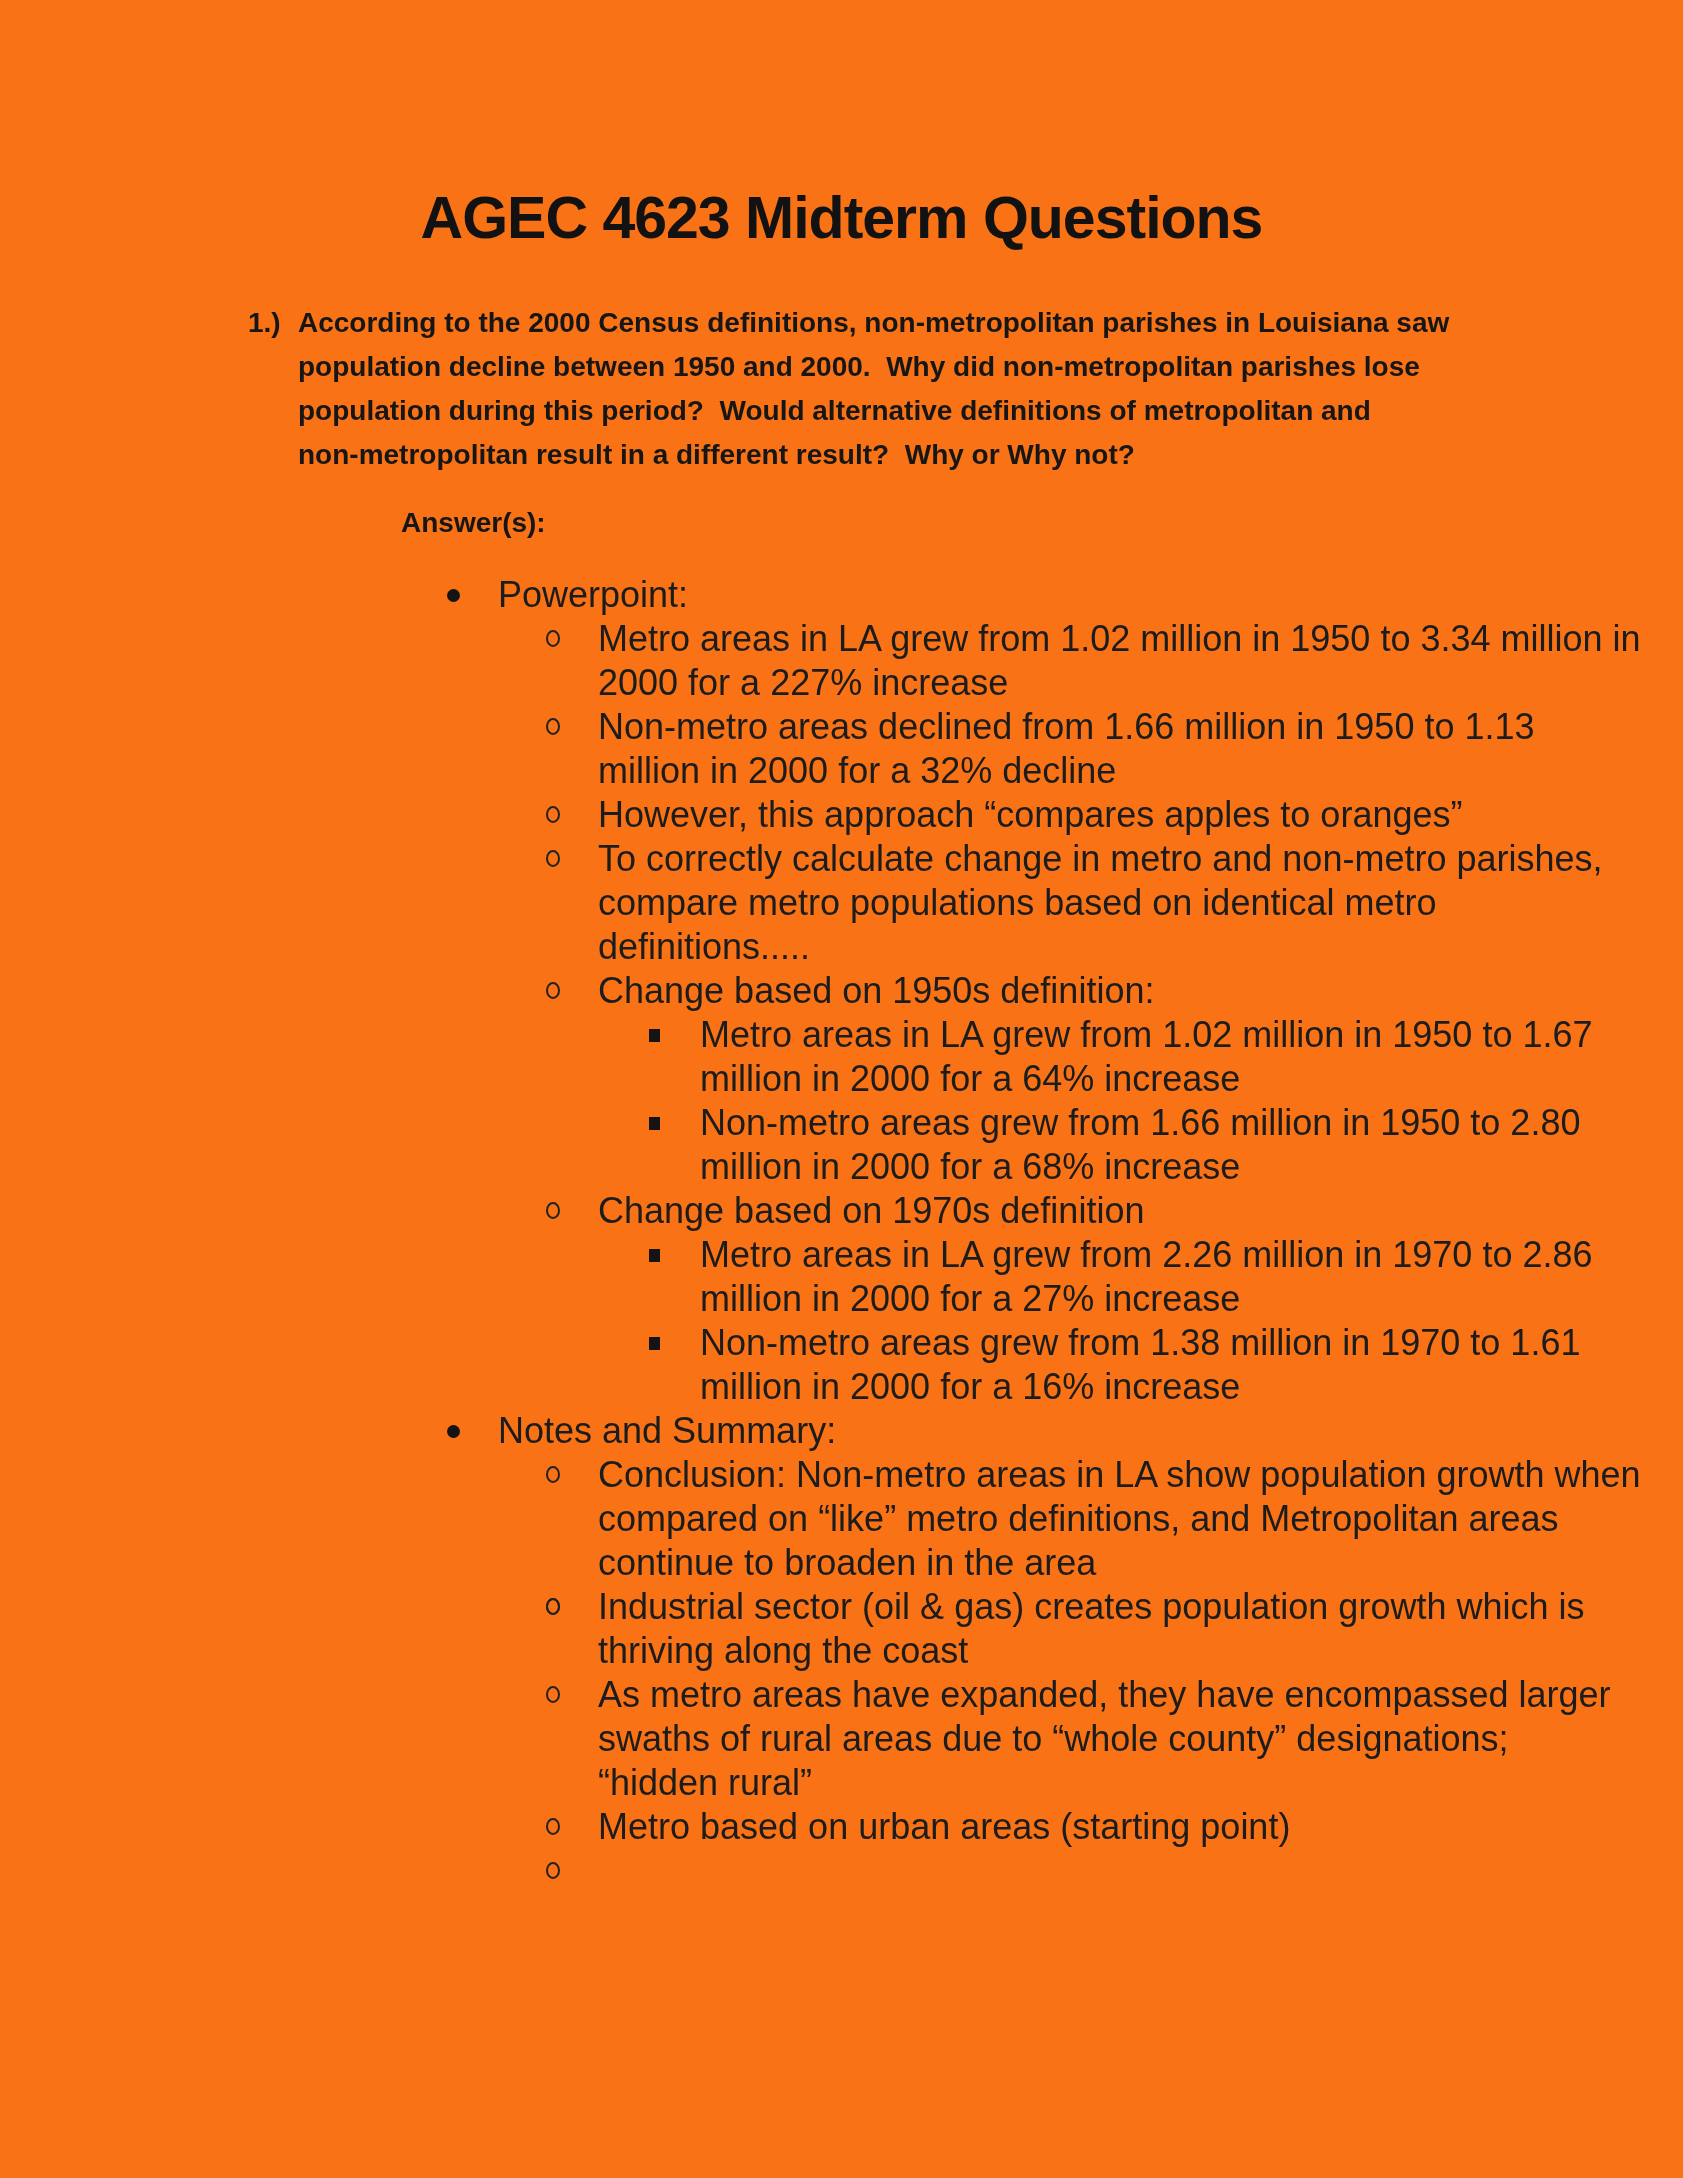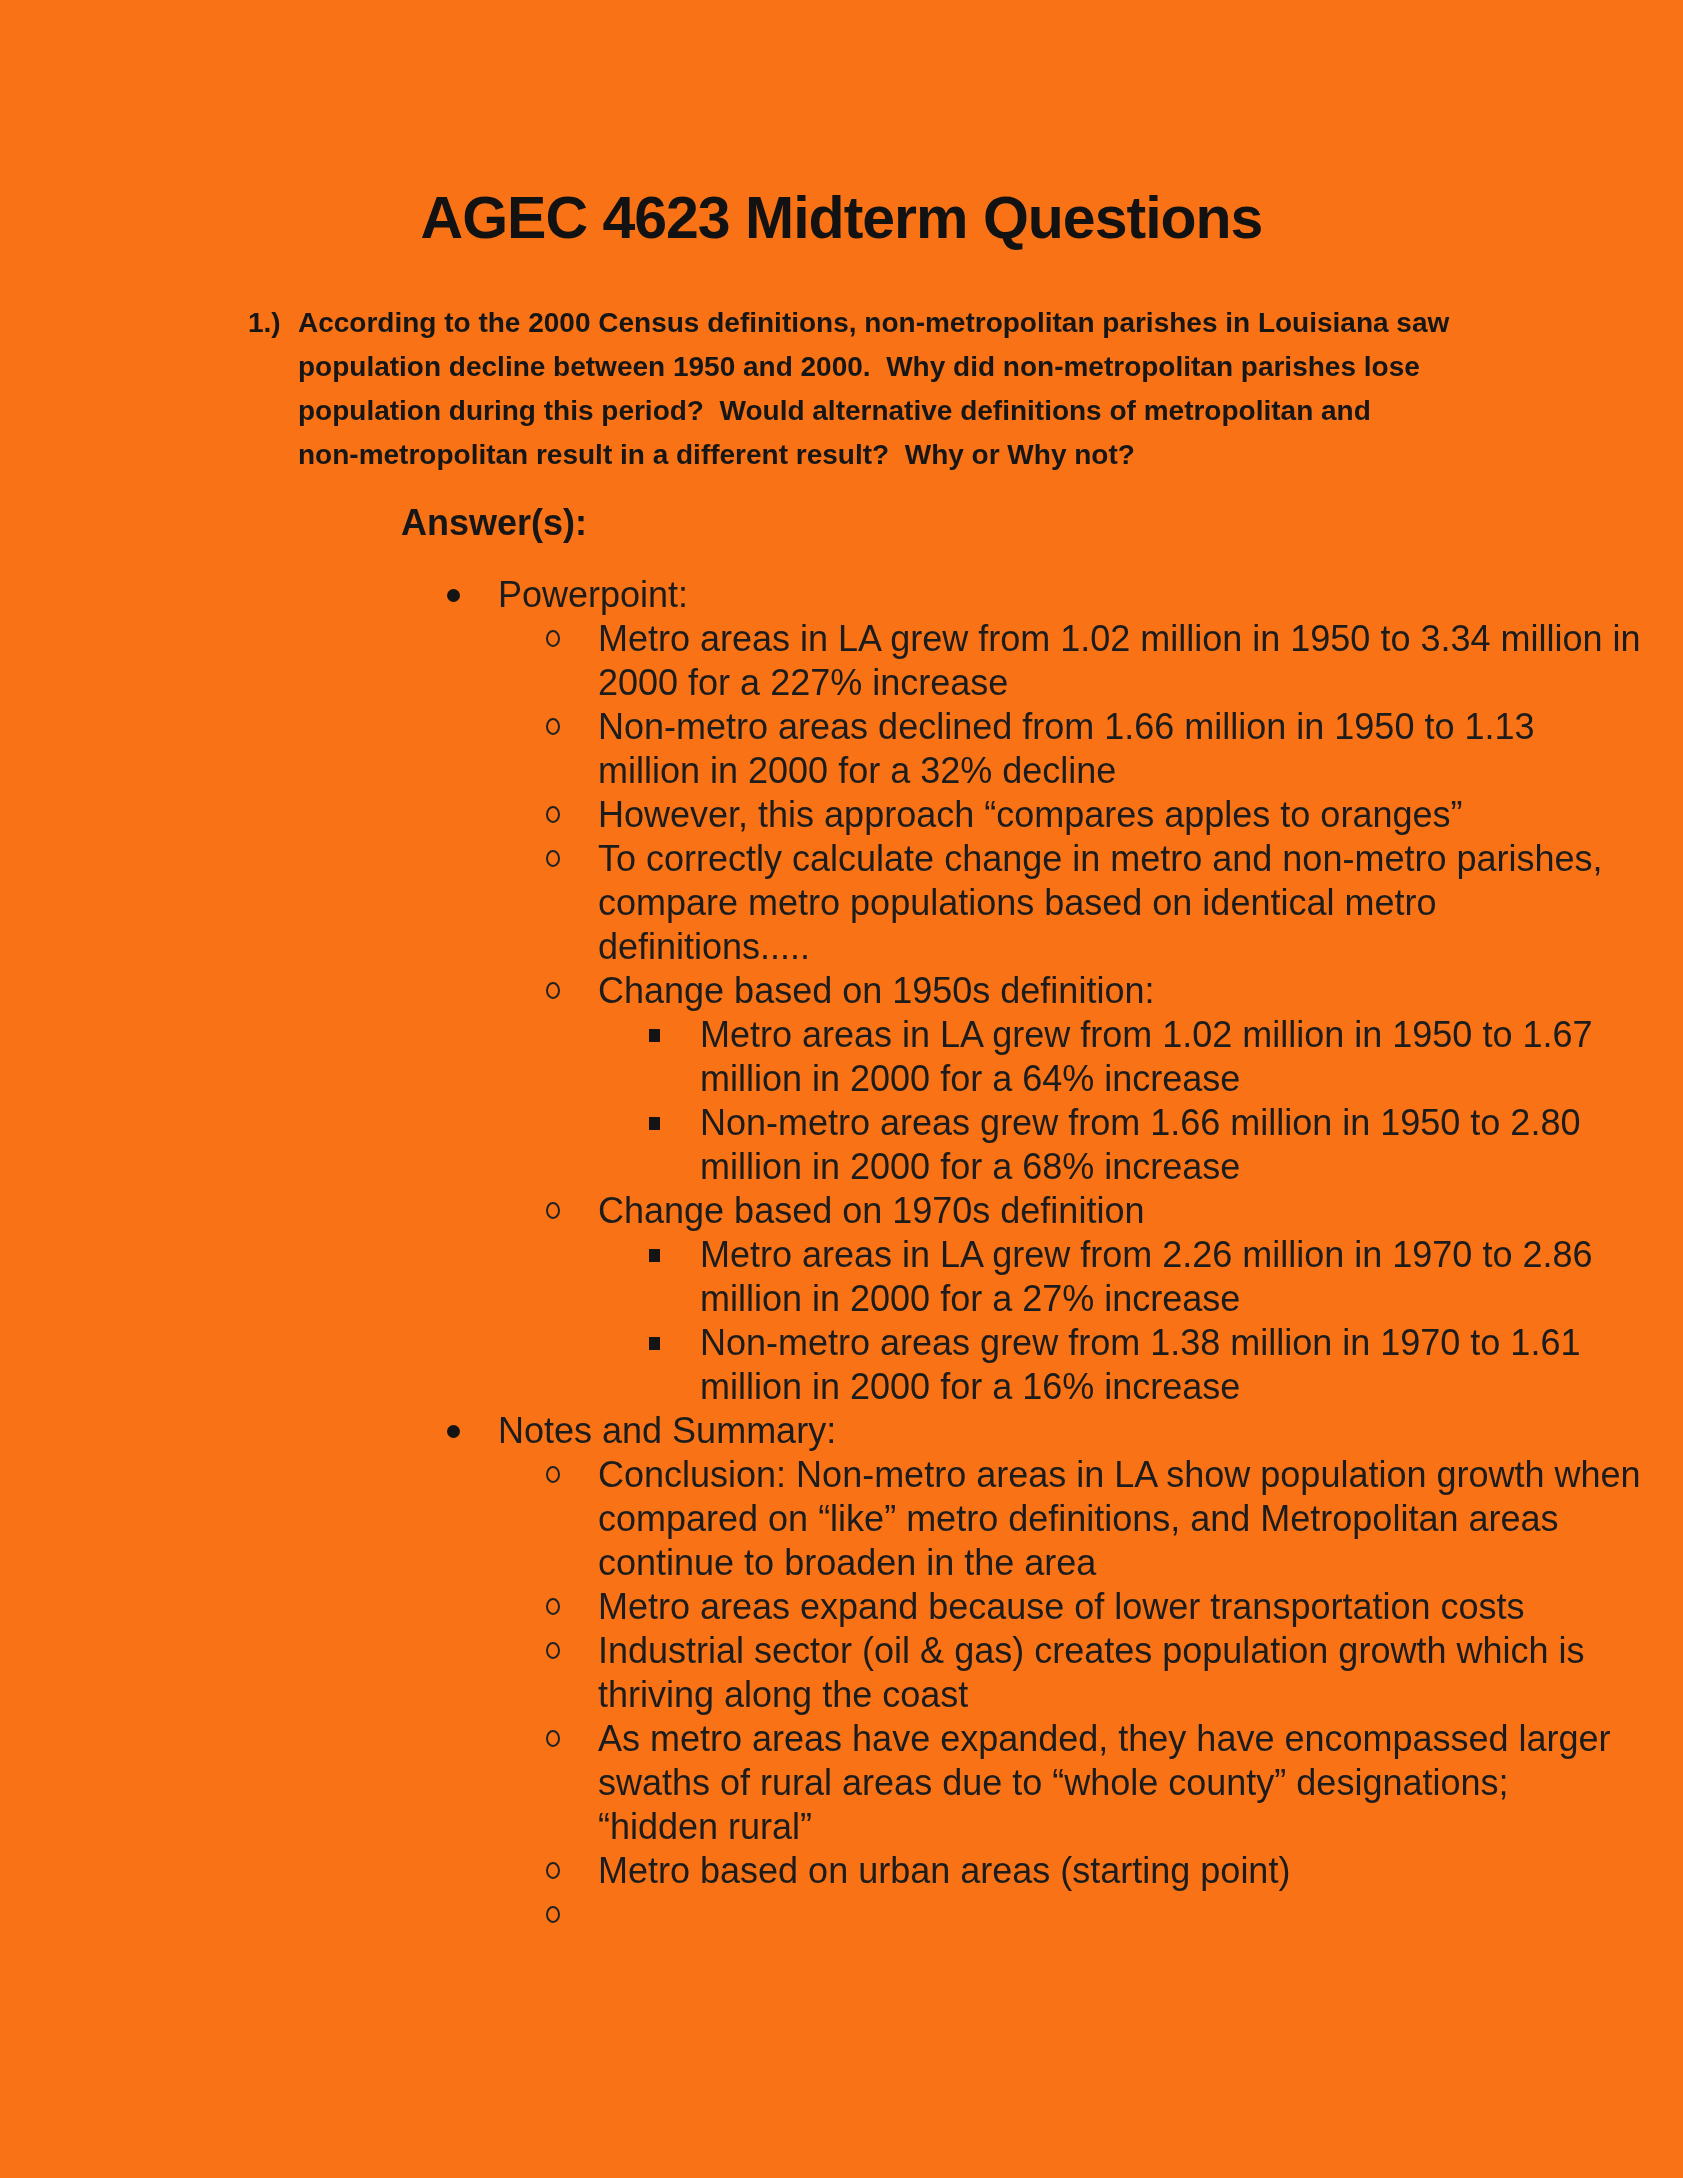--- a/index.html
+++ b/index.html
@@ -37,21 +37,21 @@
     color: #161616;
   }
   .q-num {
     flex: 0 0 50px;
   }
   .q-text {
     white-space: pre-wrap;
   }
   .answers-label {
     margin: 24px 0 0 401px;
-    font-size: 36px;
+    font-size: 28px;
     line-height: 44px;
     font-weight: 700;
     color: #161616;
   }
   .answer-list {
     margin-top: 28px;
   }
   .item {
     position: relative;
     font-size: 36px;
@@ -169,21 +169,20 @@
         <span class="txt">Notes and Summary:</span>
       </div>
       <div class="item l2">
         <span class="bullet circle"></span>
         <span class="txt">Conclusion: Non-metro areas in LA show population growth when
 compared on “like” metro definitions, and Metropolitan areas
 continue to broaden in the area</span>
       </div>
       <div class="item l2">
         <span class="bullet circle"></span>
-        <span class="txt">Metro areas expand because of lower transportation costs</span>
       </div>
       <div class="item l2">
         <span class="bullet circle"></span>
         <span class="txt">Industrial sector (oil &amp; gas) creates population growth which is
 thriving along the coast</span>
       </div>
       <div class="item l2">
         <span class="bullet circle"></span>
         <span class="txt">As metro areas have expanded, they have encompassed larger
 swaths of rural areas due to “whole county” designations;

